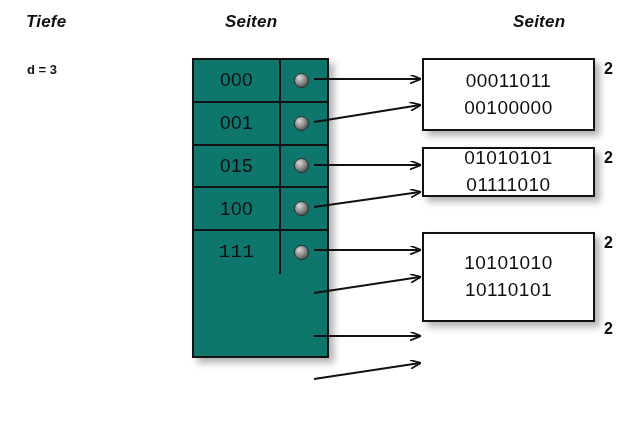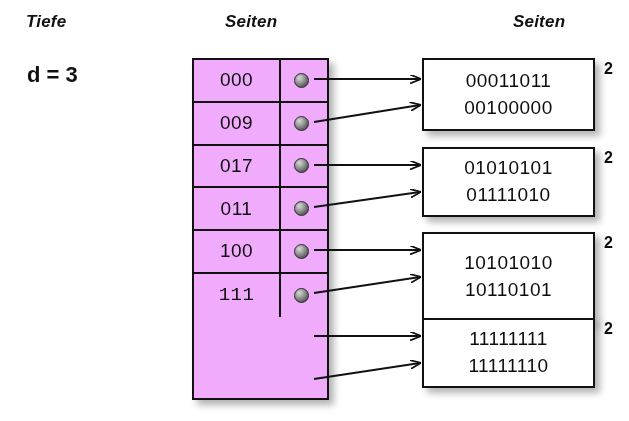--- a/index.html
+++ b/index.html
@@ -34,36 +34,36 @@
     white-space: nowrap;
   }
   #heading-tiefe  { left: 14px;  top: 12px; }
   #heading-index  { left: 213px; top: 12px; }
   #heading-seiten { left: 468px; top: 12px; margin-left: 33px; }
 
   .depth-value {
     position: absolute;
     left: 15px;
     top: 62px;
-    font-size: 22px;
+    font-size: 13px;
     font-weight: 600;
     color: #111111;
     white-space: nowrap;
   }
 
   
   #index-table {
     position: absolute;
     left: 180px;
     top: 58px;
     width: 137px;
-    height: 342px;
+    height: 300px;
     border: 2.2px solid #111111;
     box-sizing: border-box;
-    background: #f0abfc;
+    background: #0f766e;
     box-shadow: 5px 5px 7px rgba(0,0,0,0.30);
   }
   .index-row {
     position: relative;
     height: 42.75px;
     box-sizing: border-box;
     border-bottom: 2.2px solid #111111;
     display: flex;
     align-items: stretch;
   }
@@ -150,39 +150,33 @@
   <div id="index-table">
 
     <div class="index-row">
       <div class="index-key">000</div>
       <div class="index-ptr">
         <span class="ptr-dot"></span>
       </div>
     </div>
 
     <div class="index-row">
-      <div class="index-key">009</div>
-      <div class="index-ptr">
-        <span class="ptr-dot"></span>
-      </div>
-    </div>
-
-    <div class="index-row">
-      <div class="index-key">017</div>
-      <div class="index-ptr">
-        <span class="ptr-dot"></span>
-      </div>
-    </div>
-
-    <div class="index-row">
-      <div class="index-key">011</div>
-      <div class="index-ptr">
-        <span class="ptr-dot"></span>
-      </div>
-    </div>
+      <div class="index-key">001</div>
+      <div class="index-ptr">
+        <span class="ptr-dot"></span>
+      </div>
+    </div>
+
+    <div class="index-row">
+      <div class="index-key">015</div>
+      <div class="index-ptr">
+        <span class="ptr-dot"></span>
+      </div>
+    </div>
+
 
     <div class="index-row">
       <div class="index-key">100</div>
       <div class="index-ptr">
         <span class="ptr-dot"></span>
       </div>
     </div>
 
 
 
@@ -214,31 +208,27 @@
     <line x1="302" y1="336" x2="408" y2="336" stroke="#111111" stroke-width="2" marker-end="url(#ah)"></line>
     <line x1="302" y1="379" x2="408" y2="363" stroke="#111111" stroke-width="2" marker-end="url(#ah)"></line>
   </svg>
 
   <div class="page-box" style="top:58px;  height:73px;">
     <div class="page-line">00011011</div>
     <div class="page-line">00100000</div>
   </div>
   <div class="page-count" style="top:60px;">2</div>
 
-  <div class="page-box" style="top:147px; height:70px;">
+  <div class="page-box" style="top:147px; height:50px;">
     <div class="page-line">01010101</div>
     <div class="page-line">01111010</div>
   </div>
   <div class="page-count" style="top:149px;">2</div>
 
   <div class="page-box" style="top:232px; height:90px;">
     <div class="page-line">10101010</div>
     <div class="page-line">10110101</div>
   </div>
   <div class="page-count" style="top:234px;">2</div>
 
-  <div class="page-box" style="top:318px; height:70px;">
-    <div class="page-line">11111111</div>
-    <div class="page-line">11111110</div>
-  </div>
   <div class="page-count" style="top:320px;">2</div>
 
 </div>
 
 </body></html>

